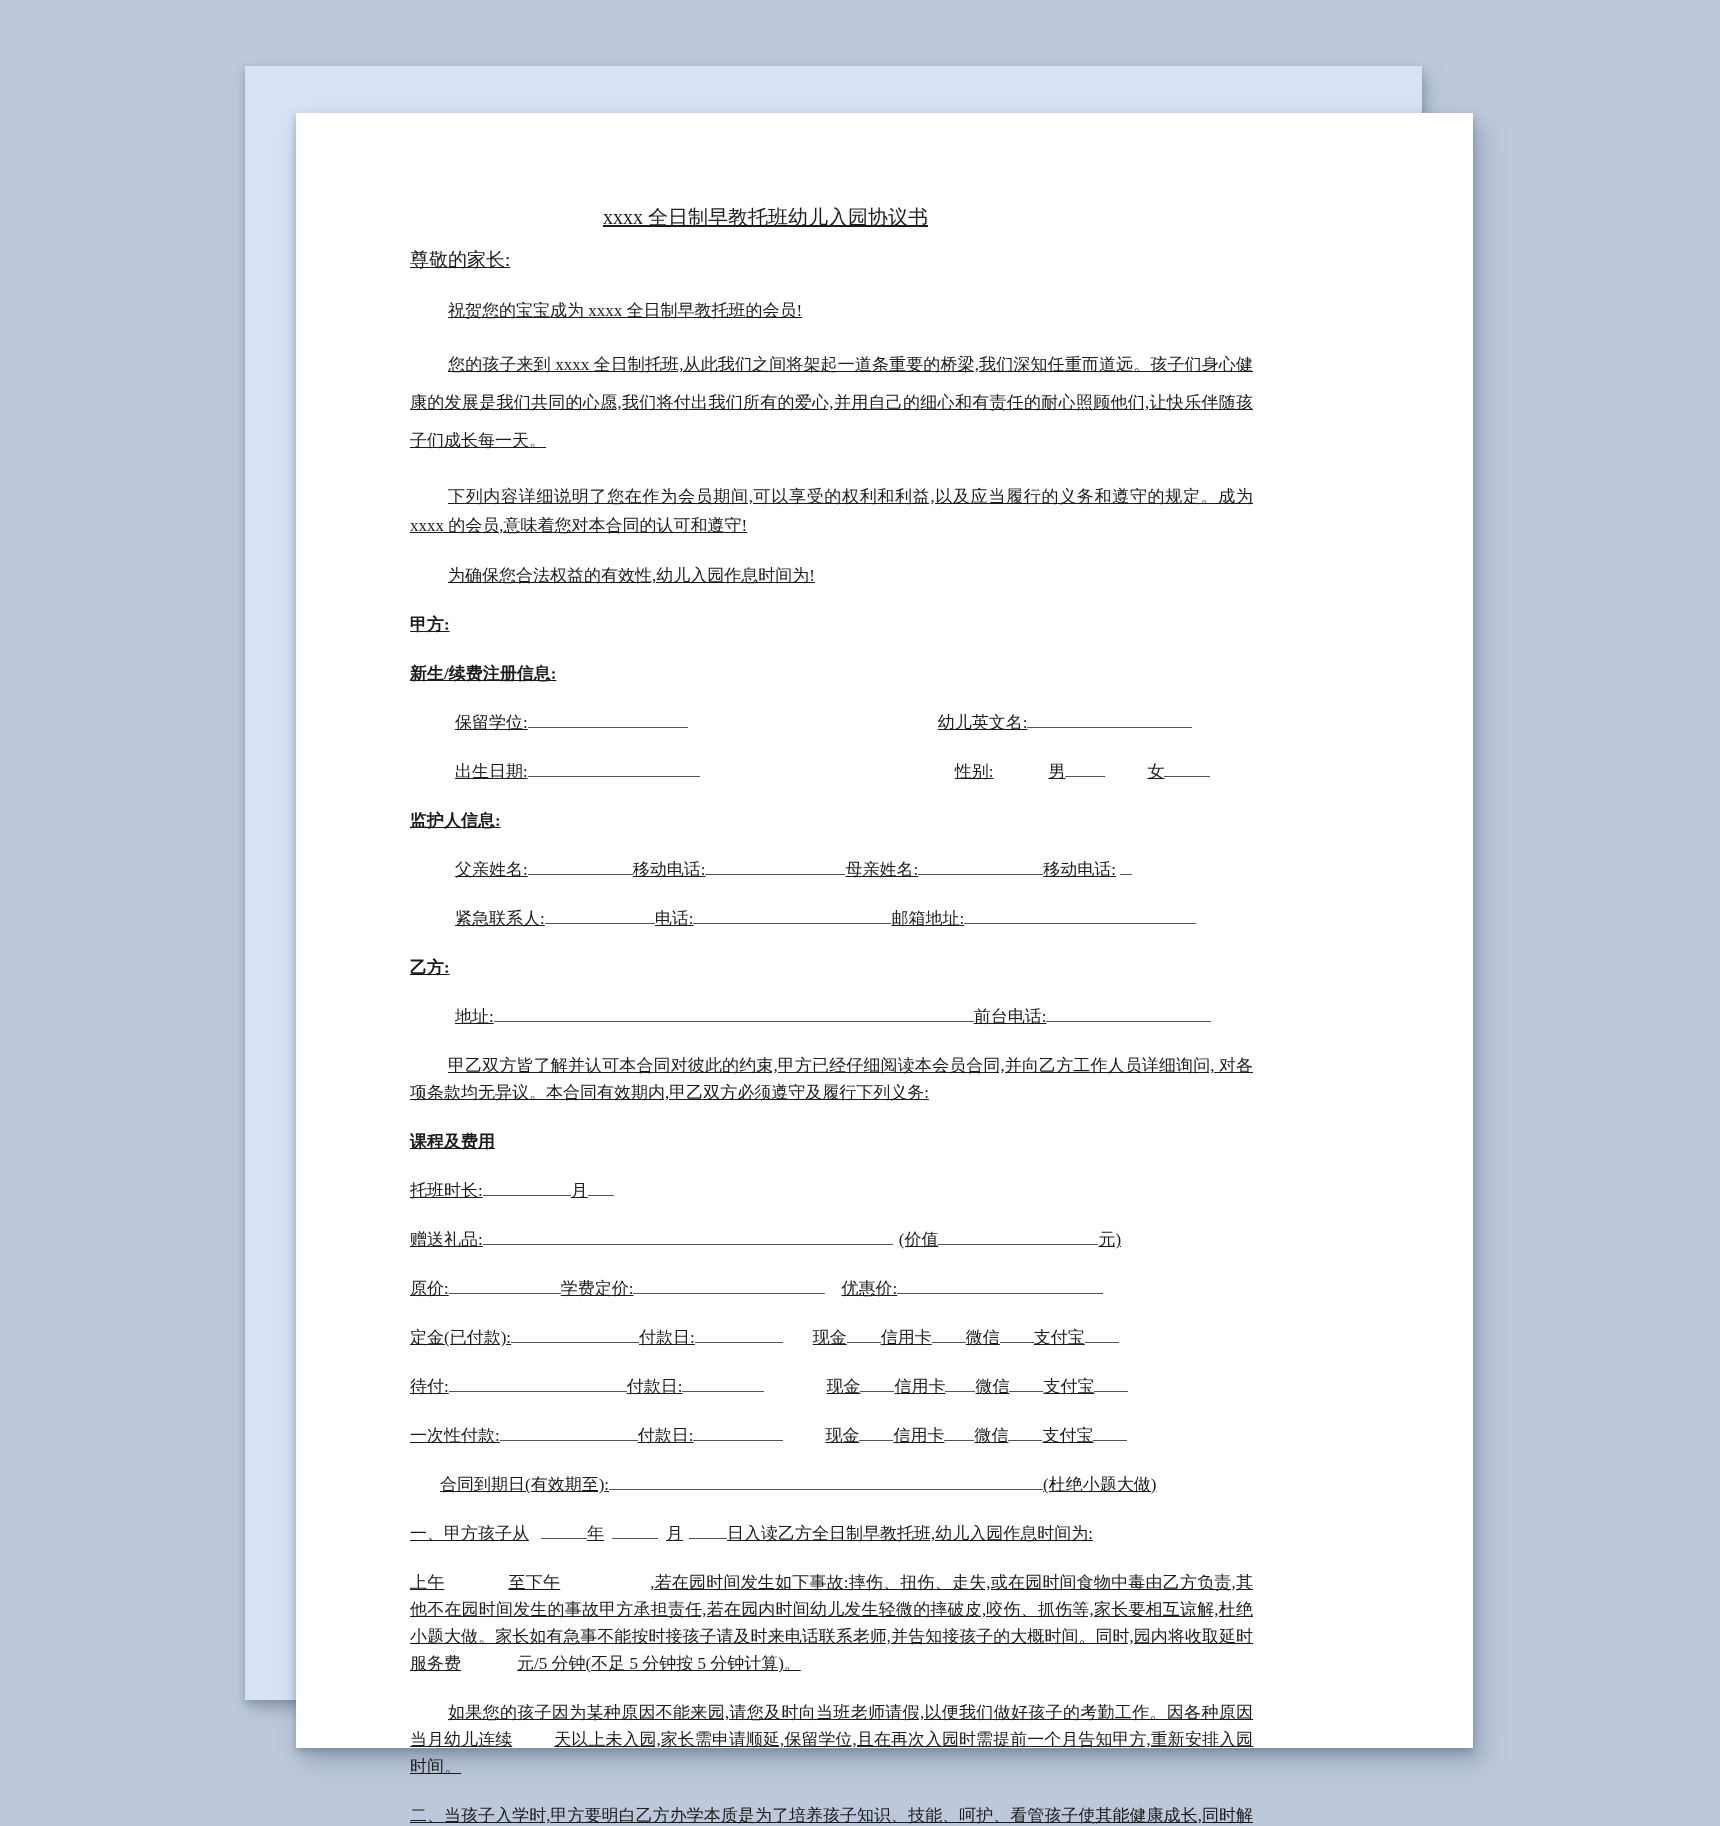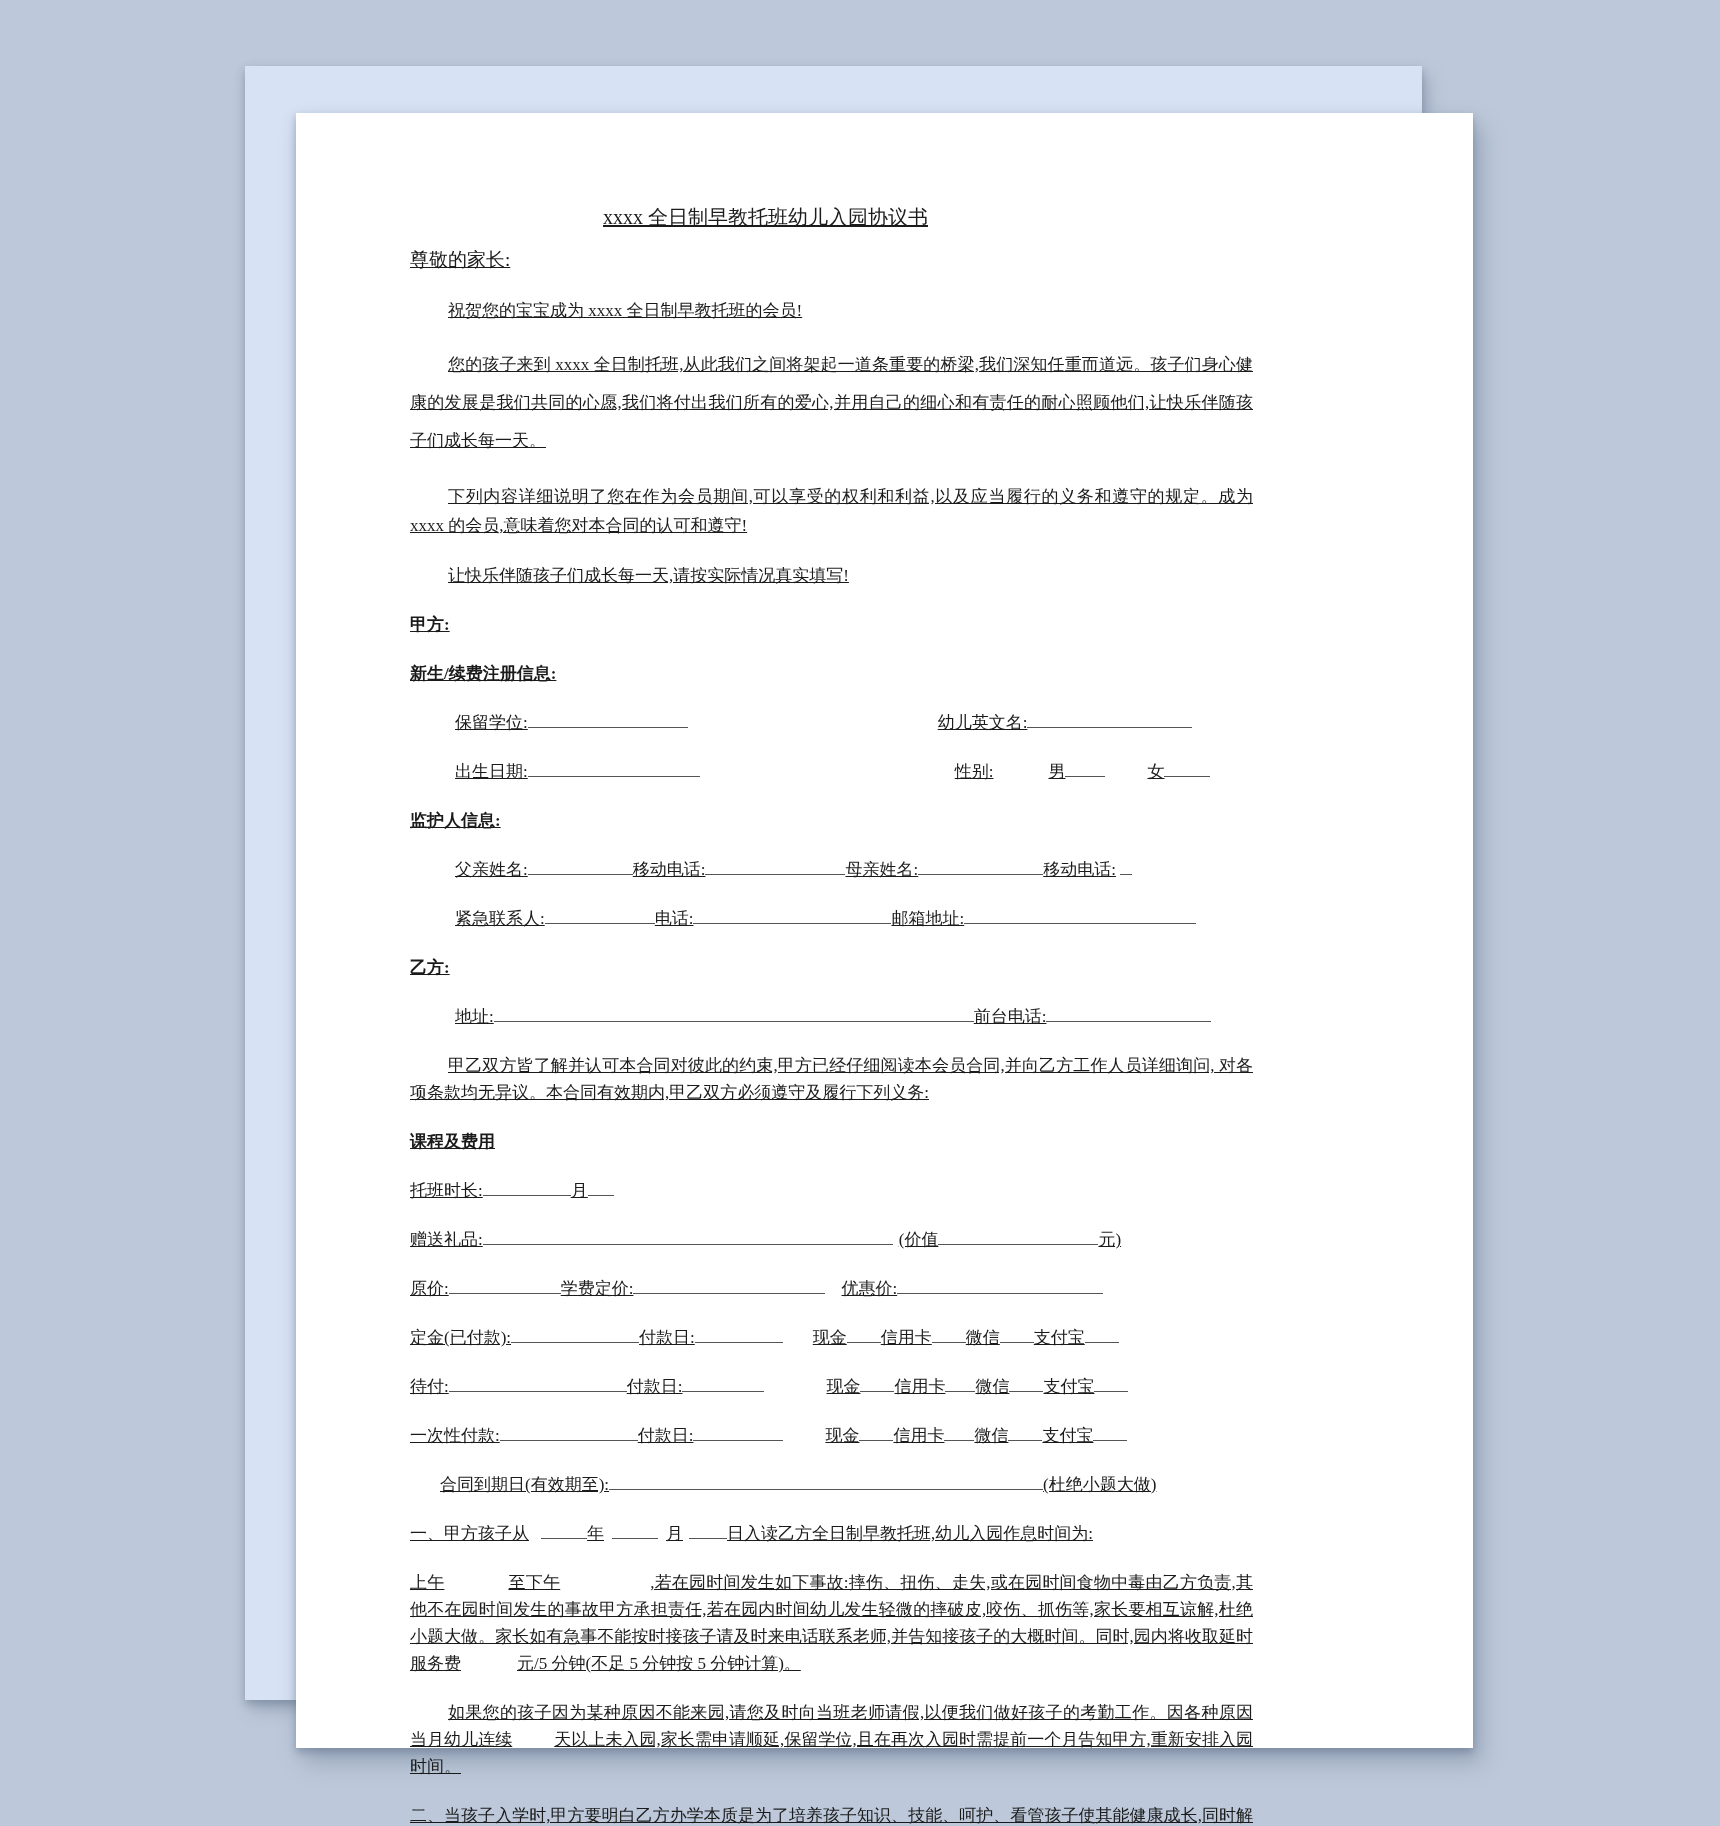--- a/index.html
+++ b/index.html
@@ -44,21 +44,21 @@
 <div class="back-page" style="background: rgb(215, 226, 244);"></div>
 
 <div class="page" style="background: rgb(255, 255, 255);">
   <div class="content" style="color: rgb(27, 27, 27);">
     <h1 class="title">xxxx 全日制早教托班幼儿入园协议书</h1>
     <div class="salutation">尊敬的家长:</div>
     <div>
         <div class="ln indent"><span>祝贺您的宝宝成为 xxxx 全日制早教托班的会员!</span></div>
         <div class="ln indent wide"><span>您的孩子来到 xxxx 全日制托班,从此我们之间将架起一道条重要的桥梁,我们深知任重而道远。孩子们身心健康的发展是我们共同的心愿,我们将付出我们所有的爱心,并用自己的细心和有责任的耐心照顾他们,让快乐伴随孩子们成长每一天。</span></div>
         <div class="ln indent mid"><span>下列内容详细说明了您在作为会员期间,可以享受的权利和利益,以及应当履行的义务和遵守的规定。成为 xxxx 的会员,意味着您对本合同的认可和遵守!</span></div>
-        <div class="ln indent"><span>让快乐伴随孩子们成长每一天,请按实际情况真实填写!</span></div>
+        <div class="ln indent"><span>为确保您合法权益的有效性,幼儿入园作息时间为!</span></div>
         <div class="ln"><span class="bold">甲方:</span></div>
         <div class="ln"><span class="bold">新生/续费注册信息:</span></div>
         <div class="ln ind"><span>保留学位:</span><span class="u" style="width: 160px; border-bottom-color: rgb(85, 85, 85);"></span><span class="g" style="width: 250px;"></span><span>幼儿英文名:</span><span class="u" style="width: 165px; border-bottom-color: rgb(85, 85, 85);"></span></div>
         <div class="ln ind"><span>出生日期:</span><span class="u" style="width: 172px; border-bottom-color: rgb(85, 85, 85);"></span><span class="g" style="width: 255px;"></span><span>性别:</span><span class="g" style="width: 55px;"></span><span>男</span><span class="u" style="width: 40px; border-bottom-color: rgb(85, 85, 85);"></span><span class="g" style="width: 42px;"></span><span>女</span><span class="u" style="width: 46px; border-bottom-color: rgb(85, 85, 85);"></span></div>
         <div class="ln"><span class="bold">监护人信息:</span></div>
         <div class="ln ind"><span>父亲姓名:</span><span class="u" style="width: 105px; border-bottom-color: rgb(85, 85, 85);"></span><span>移动电话:</span><span class="u" style="width: 140px; border-bottom-color: rgb(85, 85, 85);"></span><span>母亲姓名:</span><span class="u" style="width: 125px; border-bottom-color: rgb(85, 85, 85);"></span><span>移动电话:</span><span class="g" style="width: 4px;"></span><span class="u" style="width: 12px; border-bottom-color: rgb(85, 85, 85);"></span></div>
         <div class="ln ind"><span>紧急联系人:</span><span class="u" style="width: 110px; border-bottom-color: rgb(85, 85, 85);"></span><span>电话:</span><span class="u" style="width: 198px; border-bottom-color: rgb(85, 85, 85);"></span><span>邮箱地址:</span><span class="u" style="width: 232px; border-bottom-color: rgb(85, 85, 85);"></span></div>
         <div class="ln"><span class="bold">乙方:</span></div>
         <div class="ln ind"><span>地址:</span><span class="u" style="width: 480px; border-bottom-color: rgb(85, 85, 85);"></span><span>前台电话:</span><span class="u" style="width: 165px; border-bottom-color: rgb(85, 85, 85);"></span></div>
         <div class="ln indent"><span>甲乙双方皆了解并认可本合同对彼此的约束,甲方已经仔细阅读本会员合同,并向乙方工作人员详细询问, 对各项条款均无异议。本合同有效期内,甲乙双方必须遵守及履行下列义务:</span></div>

